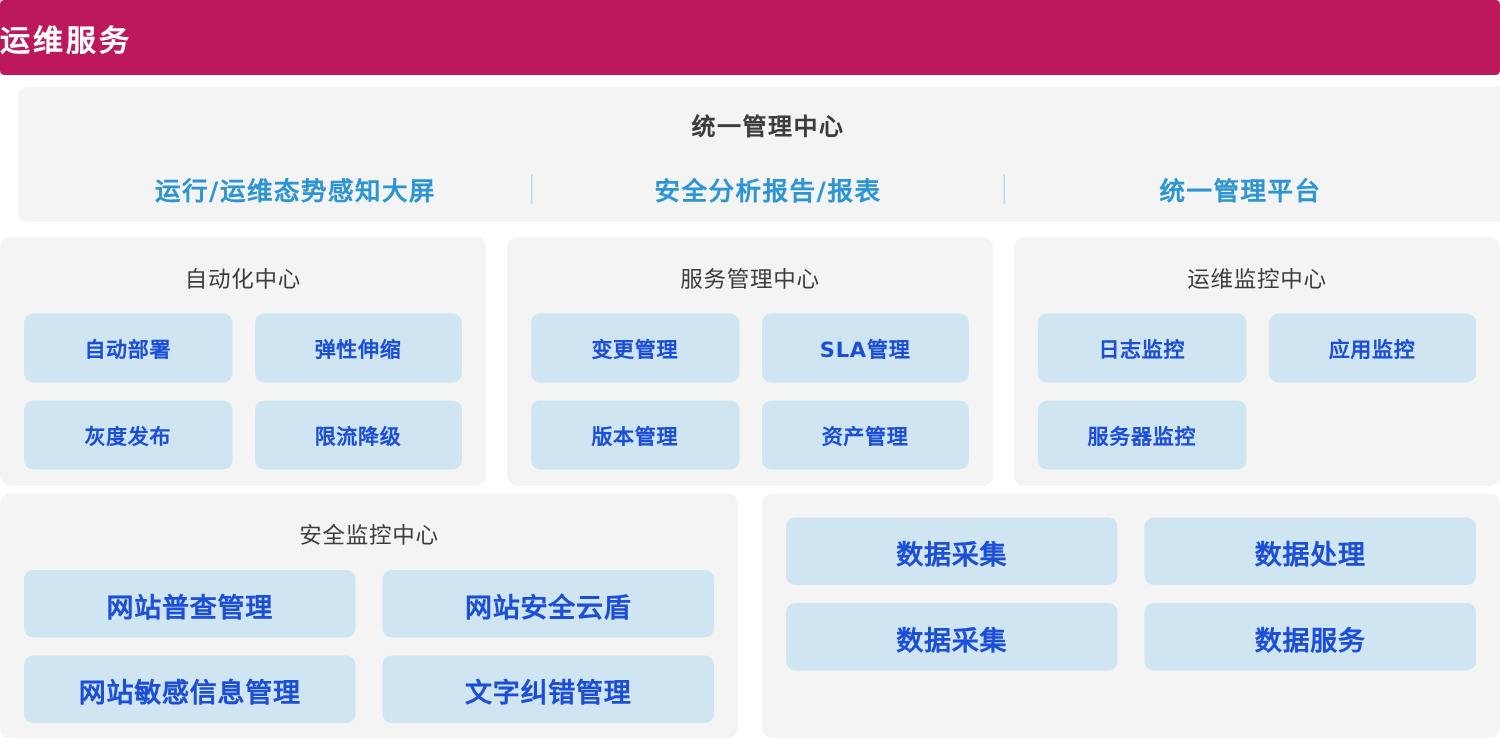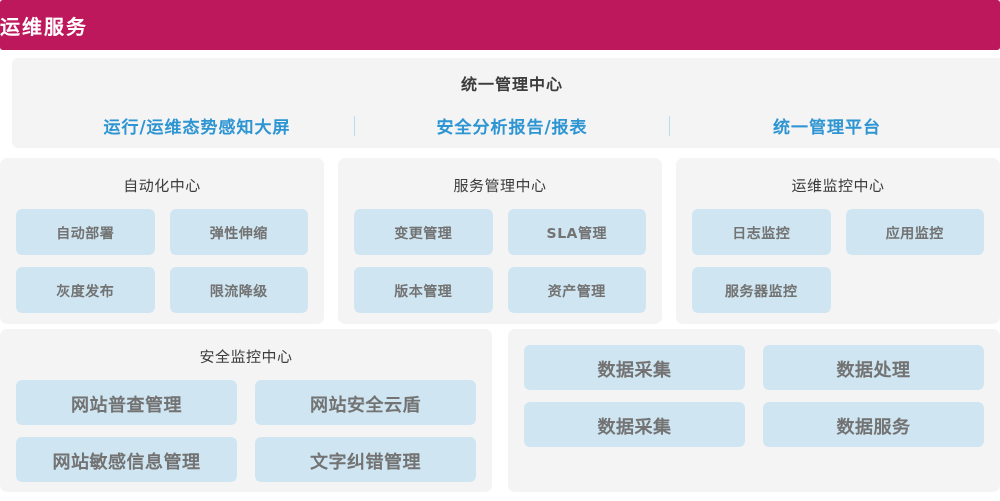--- a/index.html
+++ b/index.html
@@ -133,21 +133,21 @@
     row-gap: 12px;
   }
 
   .tile {
     background: #cfe6f2;
     border-radius: 6px;
     height: 46px;
     display: flex;
     align-items: center;
     justify-content: center;
-    color: #737373;
+    color: #1d4ed8;
     font-size: 14px;
     font-weight: bold;
     letter-spacing: 0.5px;
     text-align: right;
     padding: 0 4px;
     box-sizing: border-box;
   }
   .row-bottom .tile {
     height: 45px;
     font-size: 18px;

